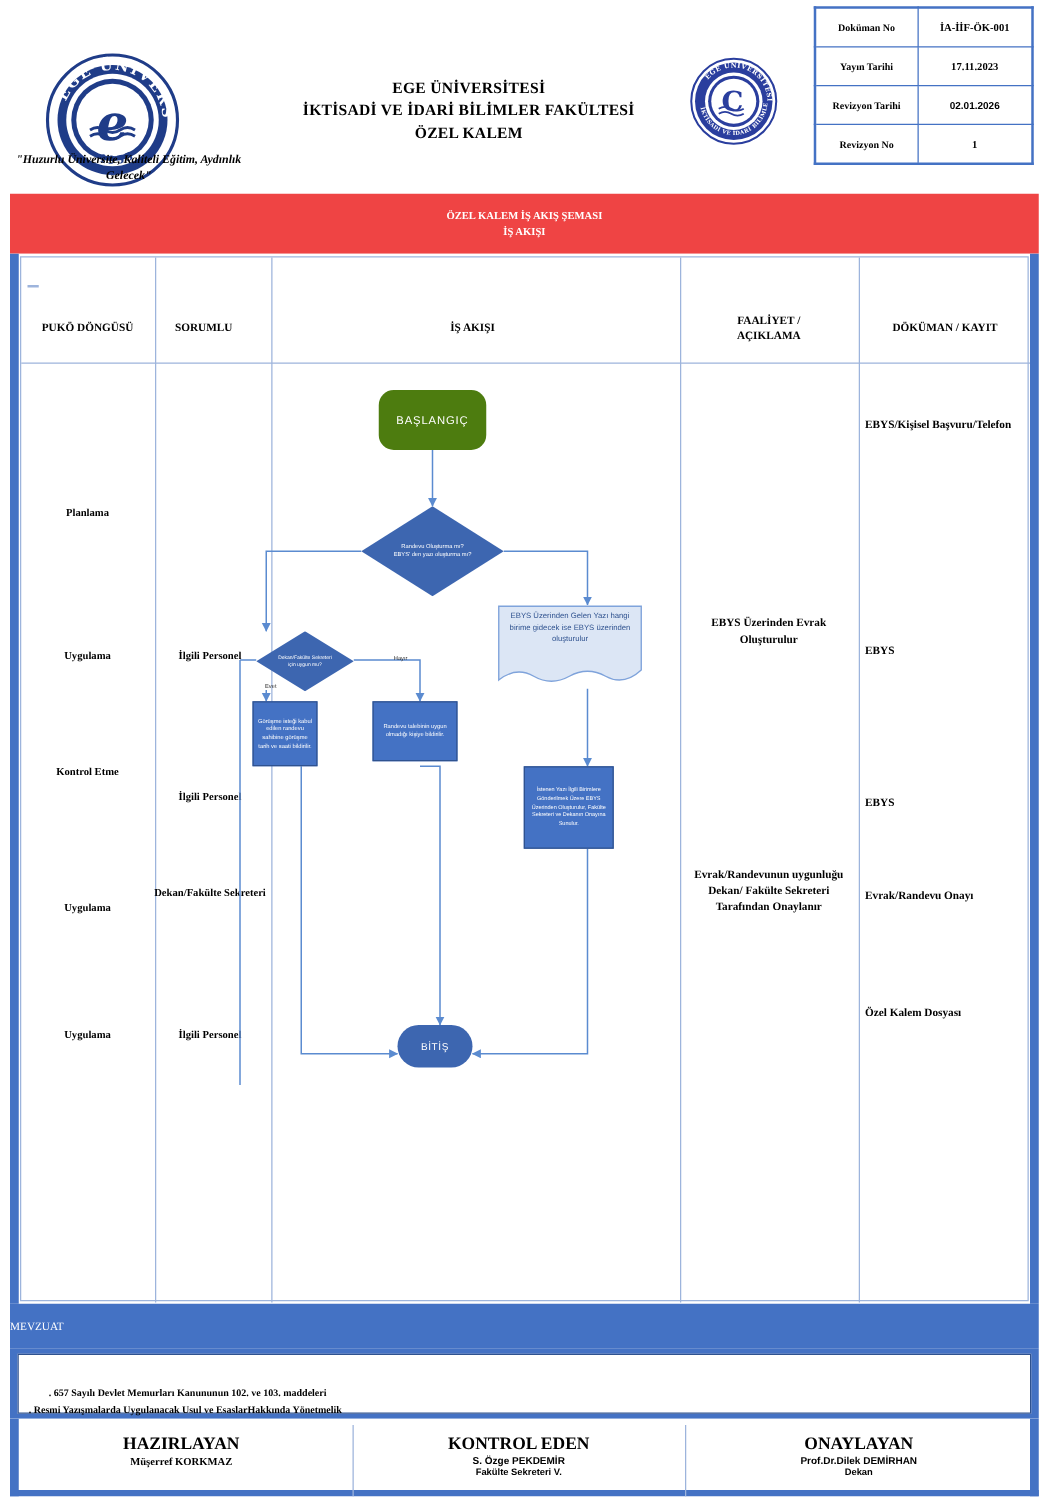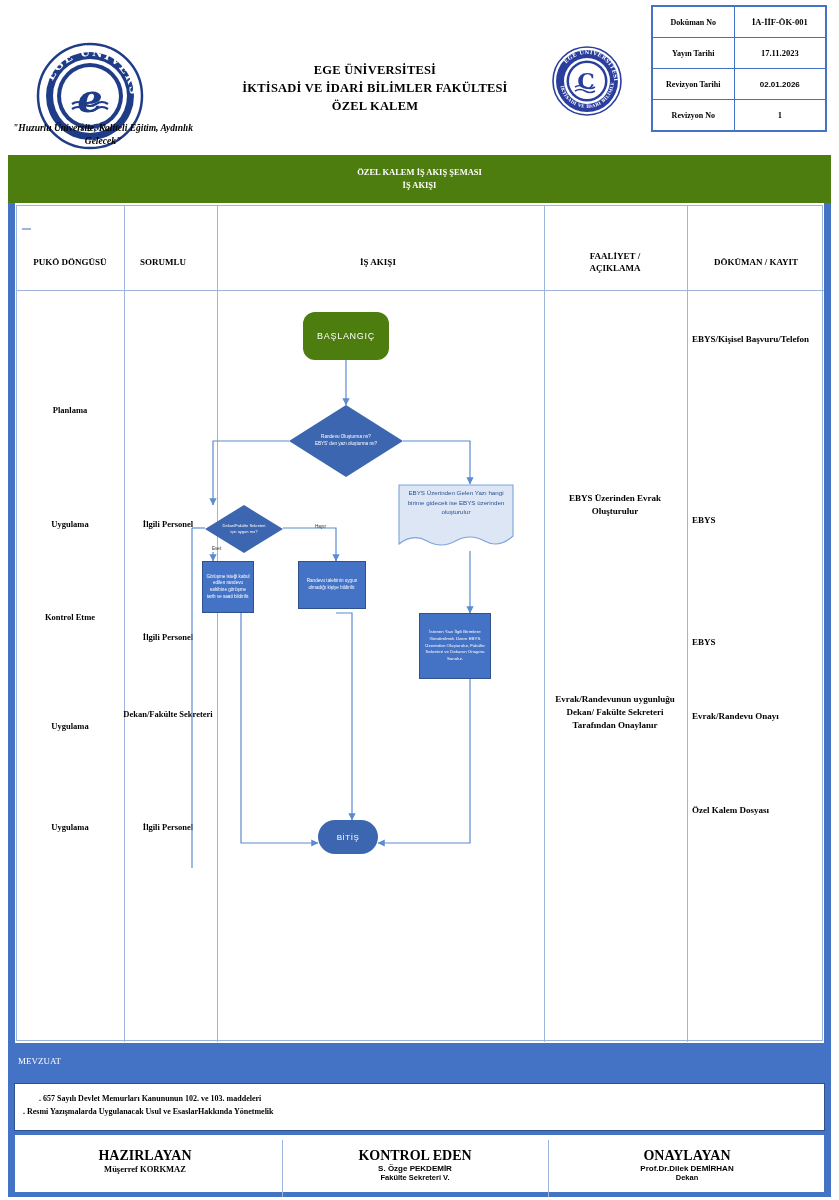--- a/index.html
+++ b/index.html
@@ -18,21 +18,21 @@
   .doc-table{position:absolute;left:651px;top:5px;width:176px;height:122px;
              border:2px solid #4472C4;border-collapse:collapse;}
   .doc-table td{border:1px solid #4472C4;font-size:8px;font-weight:bold;
                 text-align:center;padding:0;height:30px;}
   .doc-table td.lbl{width:82px;}
   .doc-table td.val{width:92px;font-size:8.5px;}
   .doc-table td.val.sans{font-family:"Liberation Sans",sans-serif;font-size:8px;}
 
   
   .banner{position:absolute;left:8px;top:155px;width:823px;height:48px;
-          background:#4d7c0f;color:#fff;display:flex;align-items:center;
+          background:#ef4444;color:#fff;display:flex;align-items:center;
           justify-content:center;text-align:center;font-size:8.5px;
           font-weight:bold;line-height:1.55;}
 
   
   .frame{position:absolute;left:8px;top:203px;width:823px;height:840px;
          border-left:7px solid #4472C4;border-right:7px solid #4472C4;
          background:#fff;box-sizing:border-box;}
   .grid{position:absolute;left:16px;top:205px;width:807px;height:836px;
         border:1px solid #9DB4DC;box-sizing:border-box;}
   .vline{position:absolute;top:0;width:1px;height:836px;background:#9DB4DC;}
@@ -70,25 +70,25 @@
   .diamond-wrap .dtext{position:absolute;left:0;top:0;width:100%;height:100%;
         display:flex;align-items:center;justify-content:center;text-align:center;
         font-family:"Liberation Sans",sans-serif;color:#fff;line-height:1.5;}
 
   .edge-label{position:absolute;font-family:"Liberation Sans",sans-serif;
               font-size:4.6px;color:#333;}
 
   
   .mevzuat-bar{position:absolute;left:8px;top:1043px;width:823px;height:36px;
                background:#4472C4;color:#fff;font-size:9px;
-               display:flex;align-items:center;padding-left:10px;box-sizing:border-box;text-align:center;}
+               display:flex;align-items:center;box-sizing:border-box;text-align:center;}
   .mevzuat-box{position:absolute;left:8px;top:1079px;width:823px;height:56px;
                background:#4472C4;box-sizing:border-box;padding:4px 6px;}
   .mevzuat-inner{width:100%;height:100%;background:#fff;border:1px solid #2F528F;
-                 box-sizing:border-box;padding:8px 0 0 8px;font-size:8px;
+                 box-sizing:border-box;padding:24px 0 0 8px;font-size:8px;
                  font-weight:bold;line-height:1.65;}
 
   
   .sig{position:absolute;left:8px;top:1135px;width:823px;height:62px;
        border-left:7px solid #4472C4;border-right:7px solid #4472C4;
        border-bottom:5px solid #4472C4;box-sizing:border-box;background:#fff;}
   .sigcell{position:absolute;top:1148px;text-align:center;}
   .sig-role{font-size:14px;font-weight:bold;font-family:"Liberation Serif",serif;}
   .sig-name{font-size:8px;font-weight:bold;
             font-family:"Liberation Sans",sans-serif;}

